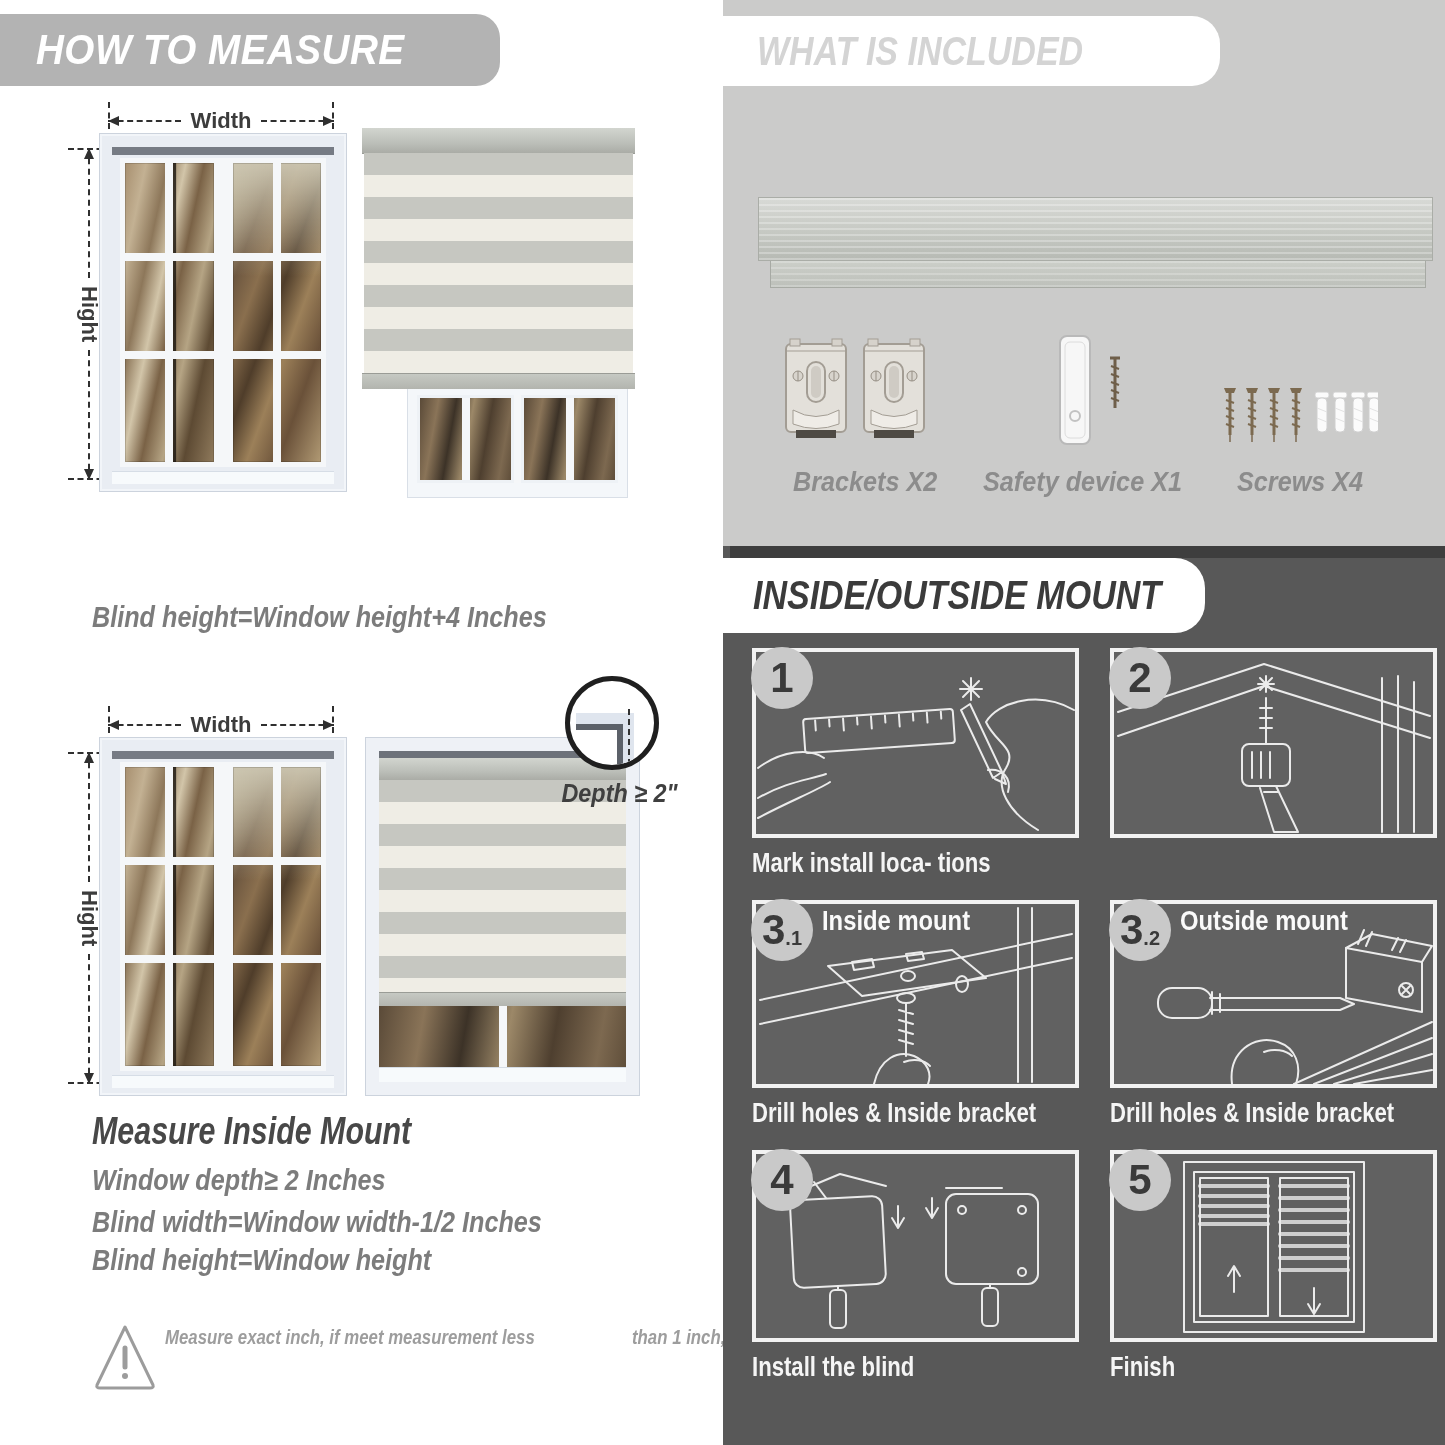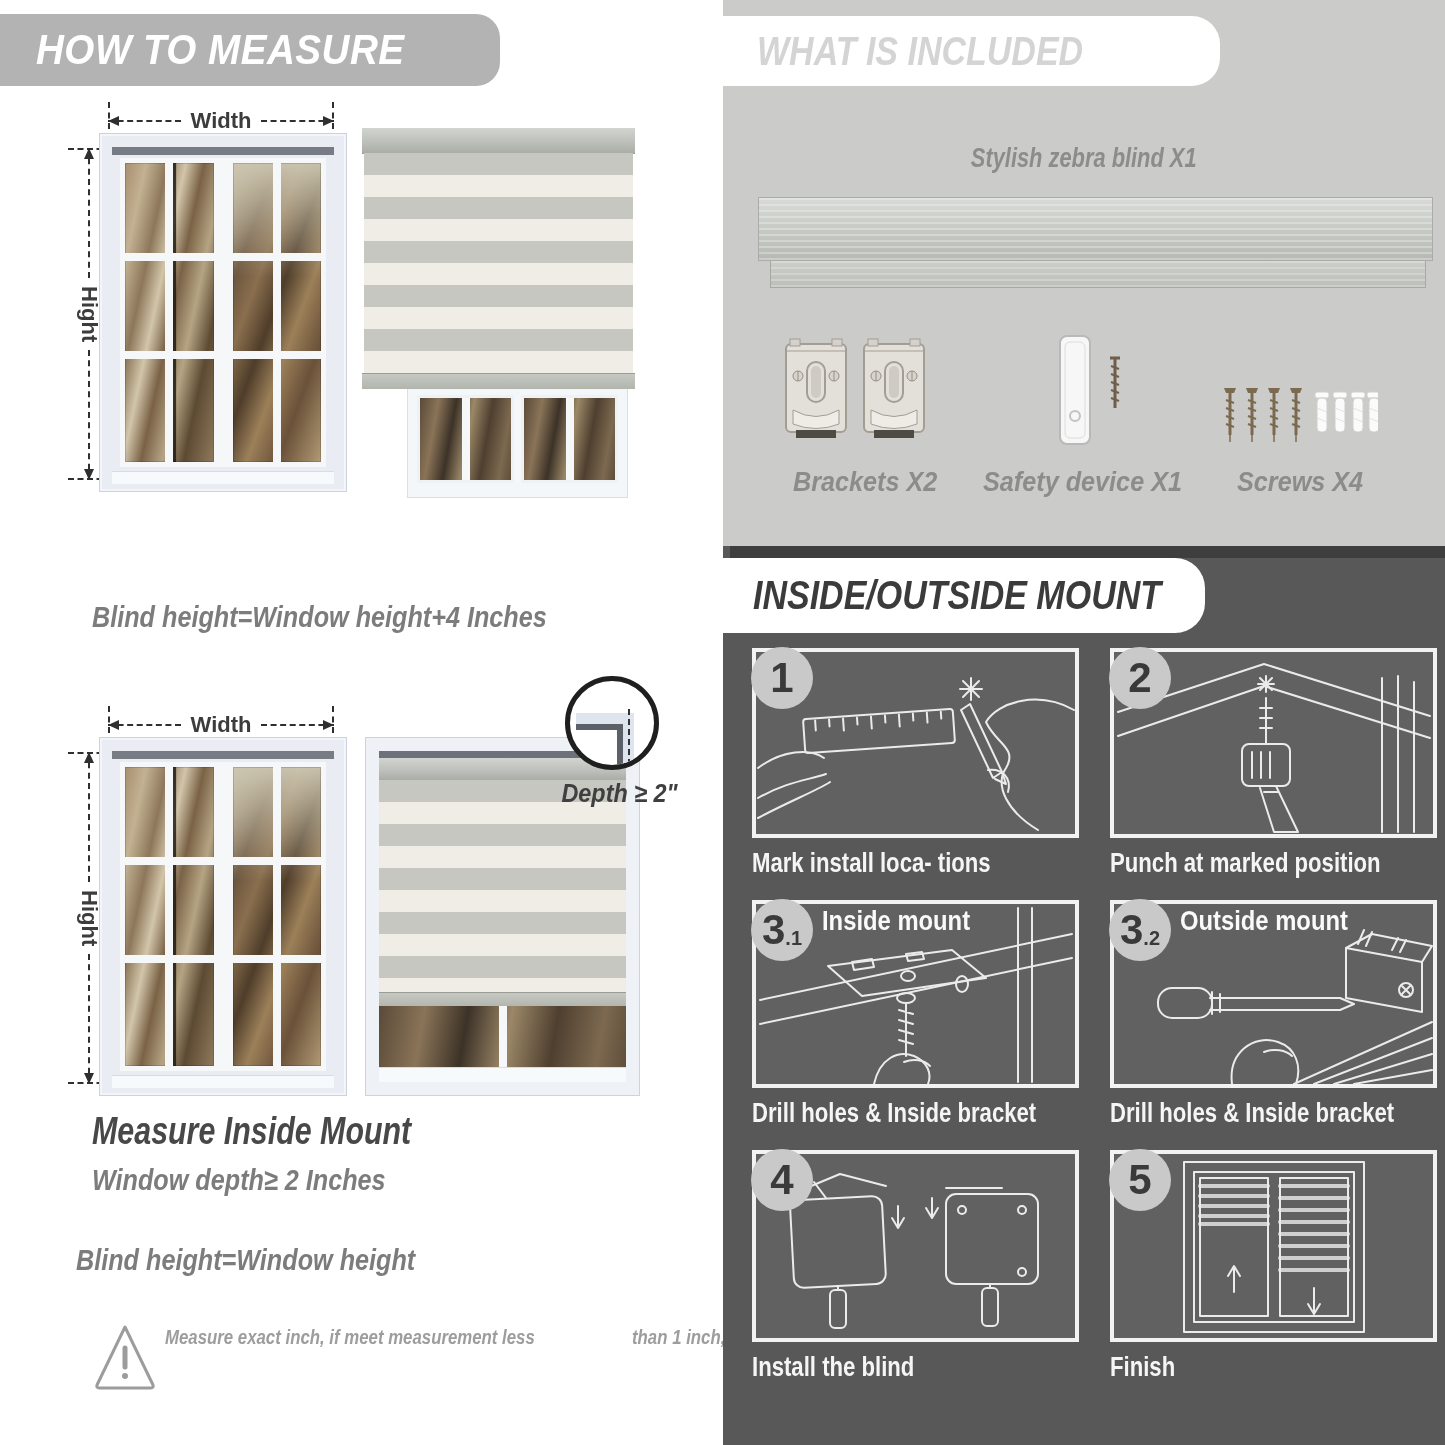--- a/index.html
+++ b/index.html
@@ -221,43 +221,43 @@
   <div class="abs depthlab" style="left:545px;top:778px;width:150px">
     <span class="cxc" style="--sx:.9">Depth ≥ 2"</span>
   </div>
 
   <div class="abs" style="left:92px;top:1110px">
     <span class="mtitle cx" style="--sx:.8">Measure Inside Mount</span>
   </div>
   <div class="abs" style="left:92px;top:1163px">
     <span class="formula cx" style="--sx:.84">Window depth≥ 2 Inches</span>
   </div>
-  <div class="abs" style="left:76px;top:1243px">
+  <div class="abs" style="left:92px;top:1205px">
+    <span class="formula cx" style="--sx:.84">Blind width=Window width-1/2 Inches</span>
+  </div>
+  <div class="abs" style="left:92px;top:1243px">
     <span class="formula cx" style="--sx:.84">Blind height=Window height</span>
   </div>
 
   <div class="abs" style="left:93px;top:1322px">
     <svg width="64" height="70" viewBox="0 0 64 70">
       <path d="M32,5 L60,63 Q61,66 57,66 L7,66 Q3,66 4,63 Z" fill="none" stroke="#9c9c9c" stroke-width="3" stroke-linejoin="round"></path>
       <path d="M32,26 V45" stroke="#9c9c9c" stroke-width="5" stroke-linecap="round"></path>
       <circle cx="32" cy="54" r="3" fill="#9c9c9c"></circle>
     </svg>
   </div>
   <div class="abs" style="left:165px;top:1325px">
     <div class="warntext cx" style="--sx:.8">Measure exact inch, if meet measurement less</div>
     <div class="warntext cx" style="--sx:.8">than 1 inch,please also let us know exact</div>
     <div class="warntext cx" style="--sx:.8">measurement, please do not leave it</div>
   </div>
 
   <div class="abs rpanel"></div>
   <div class="abs hdr2">
     <span class="cx" style="--sx:.85">WHAT IS INCLUDED</span>
-  </div>
-  <div class="abs prodlab">
-    <span class="cxc" style="--sx:.78">Stylish zebra blind X1</span>
   </div>
   <div class="abs rail-top"></div>
   <div class="abs rail-bot"></div>
 
   <div class="abs" style="left:785px;top:338px">
     <svg width="140" height="106" viewBox="0 0 140 106">
       <defs>
         <g id="brk">
           <rect x="1" y="6" width="60" height="88" rx="5" fill="#e3e0da" stroke="#a39d94" stroke-width="2"></rect>
           <path d="M1,13 h60" stroke="#a39d94" fill="none"></path>
@@ -364,23 +364,20 @@
         <path d="M138,100 v26 M147,100 v26 M156,100 v26"></path>
         <path d="M162,134 L184,180 L160,180 L146,136"></path>
         <path d="M150,140 h14"></path>
       </g>
     </svg>
     <div class="badge">
       <span class="n">2</span>
         <span class="ns"></span>
     </div>
   </div>
-  <div class="caption" style="left:1110px;top:848px">
-    <span class="cx" style="--sx:.82">Punch at  marked position</span>
-  </div>
 
   <div class="tile" style="left:752px;top:900px;height:188px">
     <svg width="319" height="180" viewBox="0 0 319 180">
       <g class="sk">
         <path d="M4,96 L316,30 M4,120 L316,54"></path>
         <path d="M262,4 V178 M276,4 V178"></path>
         <path d="M72,62 L196,46 L230,74 L106,92 Z"></path>
         <path d="M96,58 l20,-3 2,8 -20,3 z M150,50 l16,-2 2,7 -16,2 z"></path>
         <ellipse cx="152" cy="72" rx="7" ry="5"></ellipse>
         <ellipse cx="206" cy="80" rx="6" ry="8"></ellipse>

